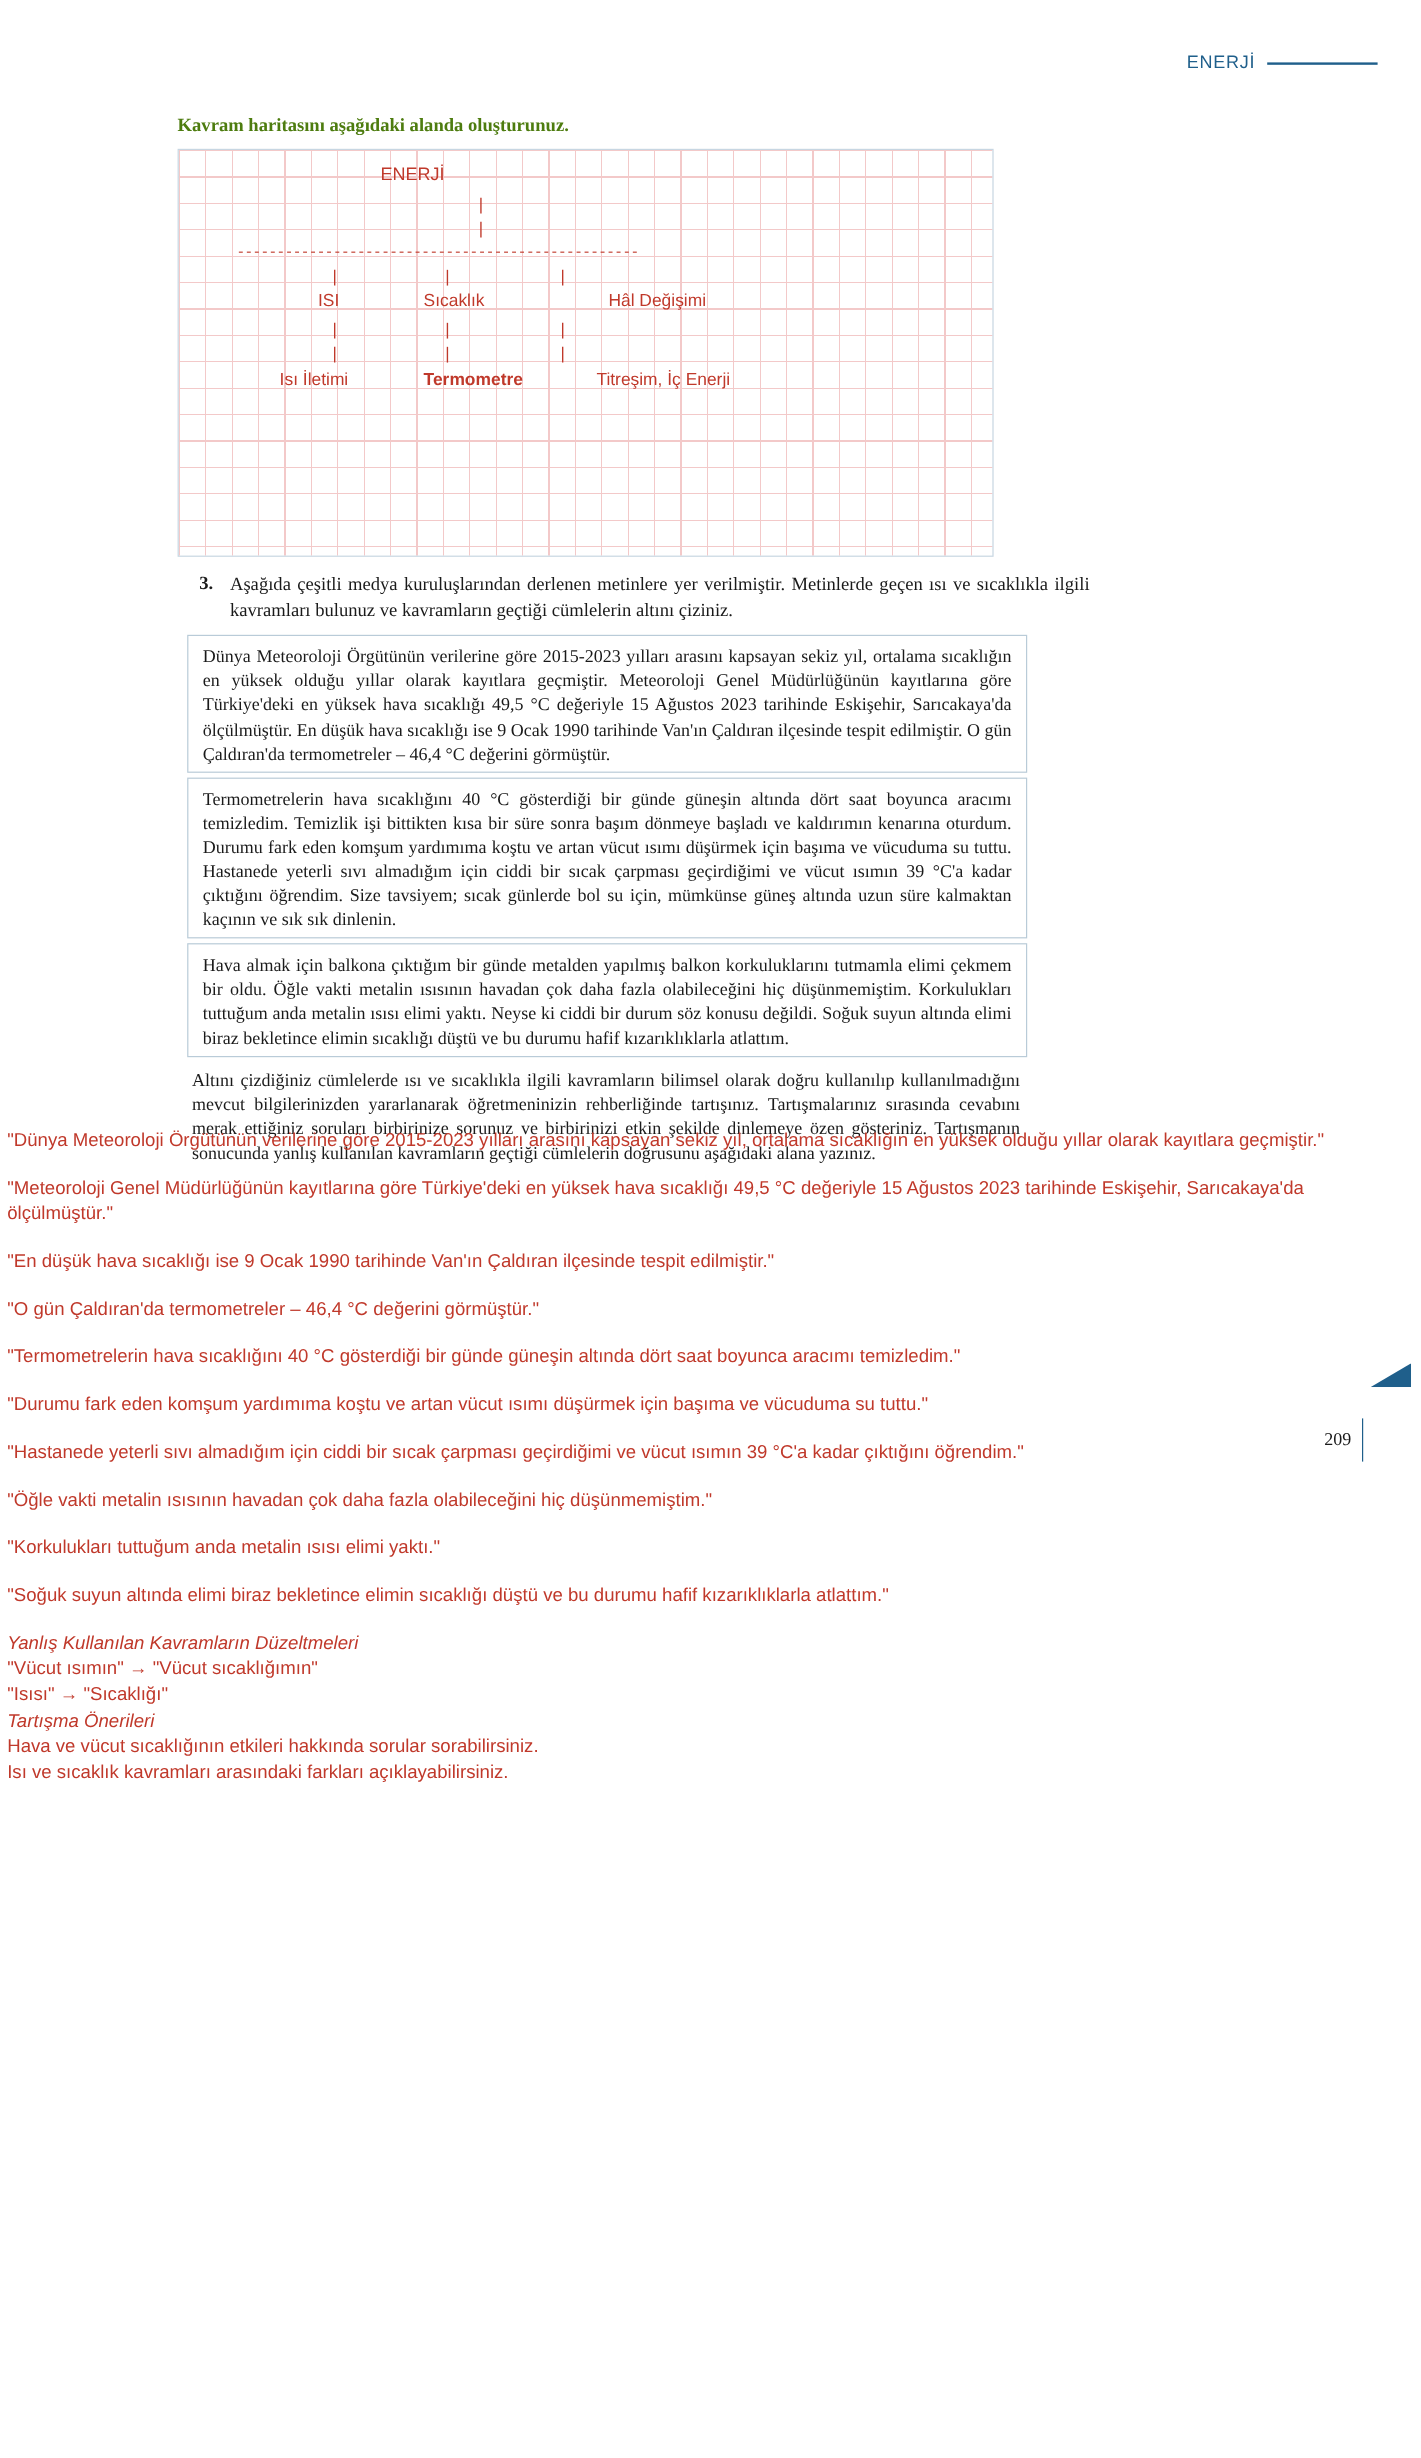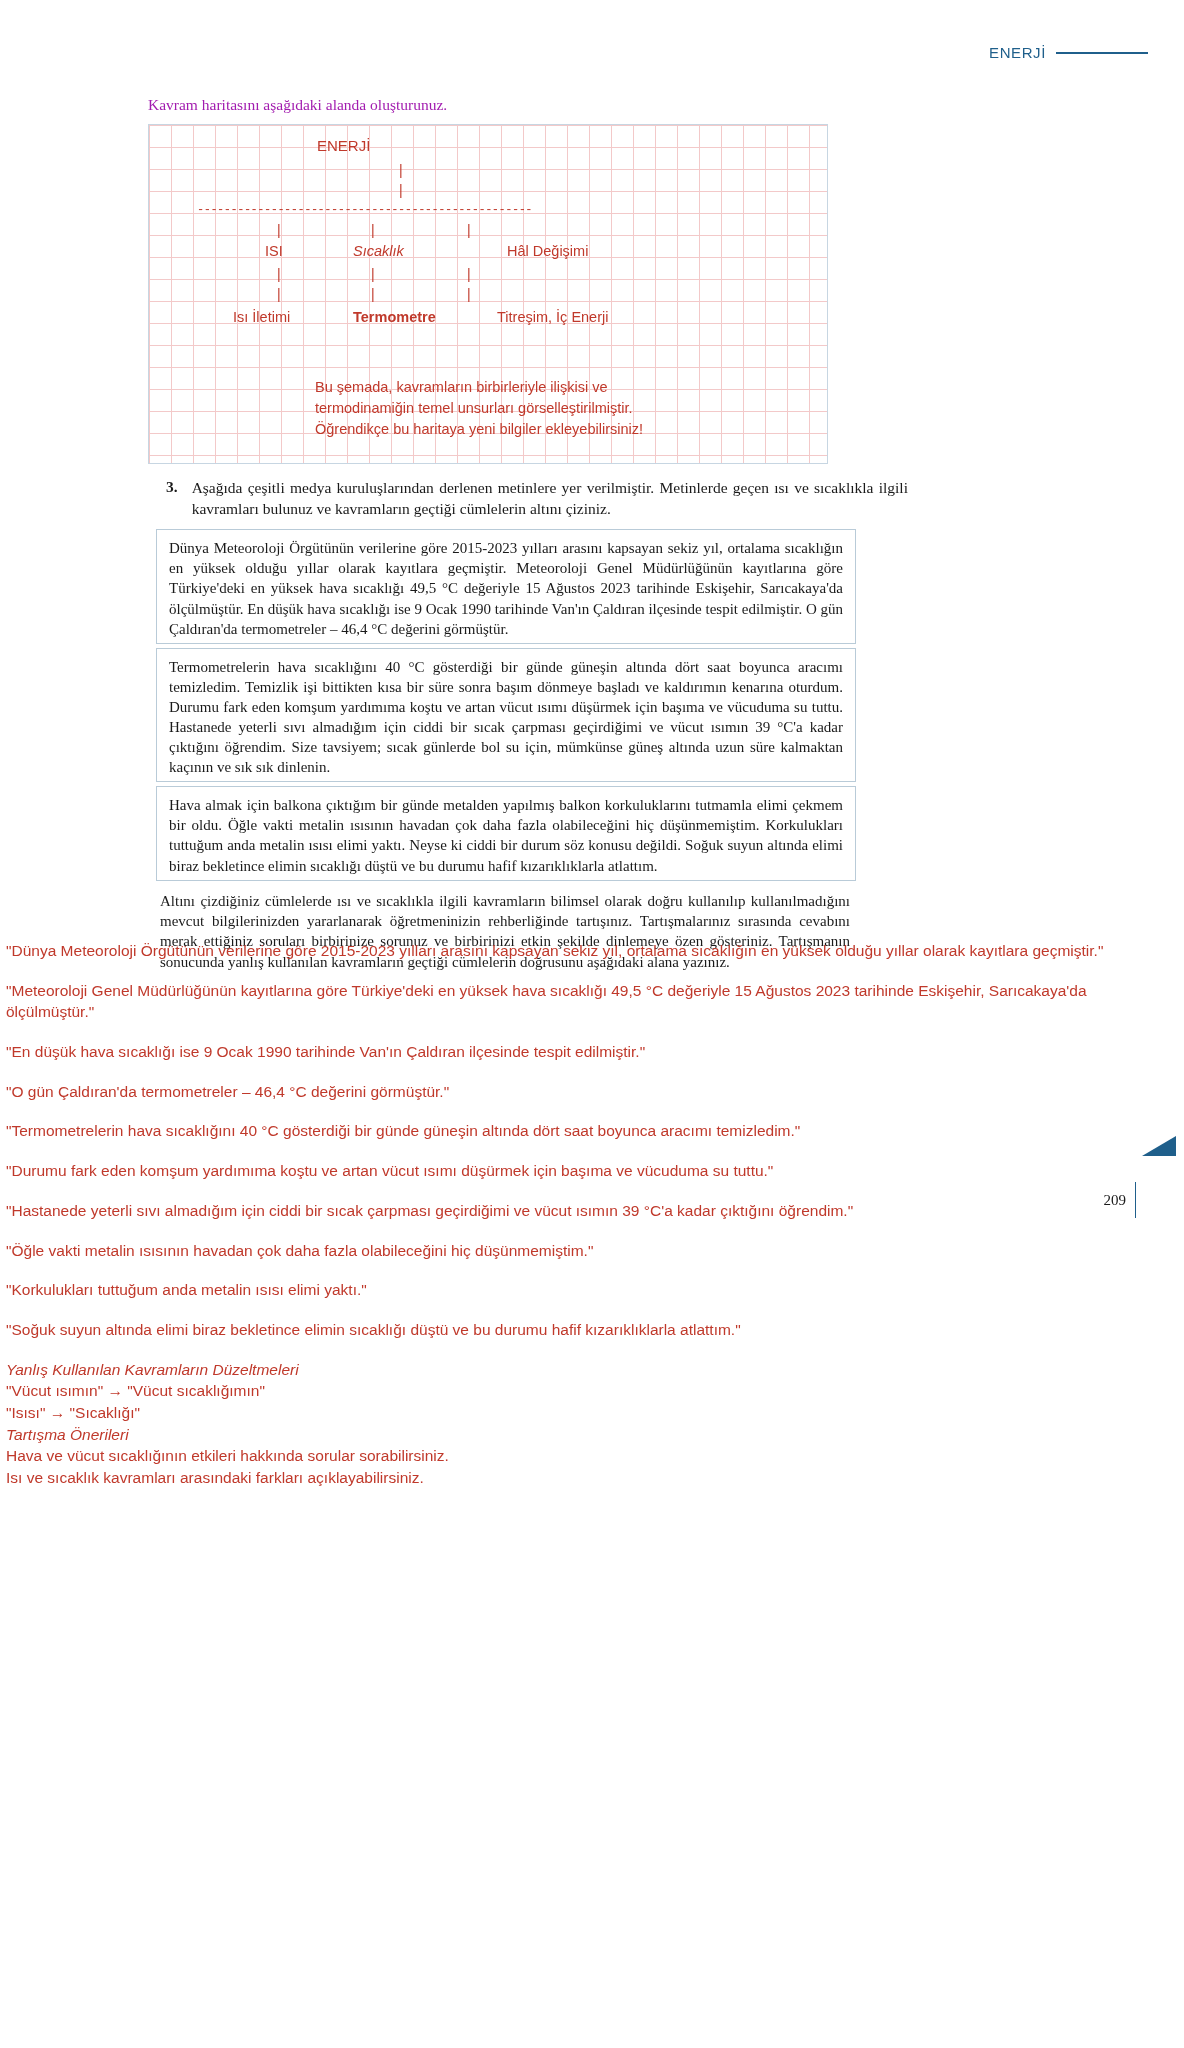--- a/index.html
+++ b/index.html
@@ -40,22 +40,23 @@
   
   .content {
     position: absolute;
     left: 148px;
     top: 96px;
     width: 760px;
   }
 
   .intro-line {
     font-size: 15.5px;
-    color: #a21caf;
+    color: #4d7c0f;
     margin: 0 0 10px 0;
+    font-weight: bold;
   }
 
   
   .map-box {
     position: relative;
     width: 680px;
     height: 340px;
     border: 1px solid #c7d6e2;
     background:
       repeating-linear-gradient(to right, #f3c9c9 0 1px, transparent 1px 22px),
@@ -207,35 +208,34 @@
     <span class="vbar" style="left:250px; top:38px;">|</span>
     <span class="vbar" style="left:250px; top:58px;">|</span>
 
     <span class="hrule" style="left:48px; top:78px;">--------------------------------------------------</span>
 
     <span class="vbar" style="left:128px; top:98px;">|</span>
     <span class="vbar" style="left:222px; top:98px;">|</span>
     <span class="vbar" style="left:318px; top:98px;">|</span>
 
     <span class="node" style="left:116px; top:118px;">ISI</span>
-    <span class="node" style="left:204px; top:118px;font-style:italic;">Sıcaklık</span>
+    <span class="node" style="left:204px; top:118px;">Sıcaklık</span>
     <span class="node" style="left:326px; top:118px;margin-left:32px;">Hâl Değişimi</span>
 
     <span class="vbar" style="left:128px; top:142px;">|</span>
     <span class="vbar" style="left:222px; top:142px;">|</span>
     <span class="vbar" style="left:318px; top:142px;">|</span>
     <span class="vbar" style="left:128px; top:162px;">|</span>
     <span class="vbar" style="left:222px; top:162px;">|</span>
     <span class="vbar" style="left:318px; top:162px;">|</span>
 
     <span class="node" style="left:84px; top:184px;">Isı İletimi</span>
     <span class="node" style="left:204px; top:184px;font-weight:bold;">Termometre</span>
     <span class="node" style="left:348px; top:184px;">Titreşim, İç Enerji</span>
 
-    <div class="note">Bu şemada, kavramların birbirleriyle ilişkisi ve termodinamiğin temel unsurları görselleştirilmiştir. Öğrendikçe bu haritaya yeni bilgiler ekleyebilirsiniz!</div>
   </div>
 
   <div class="question">
     <span class="qnum">3.</span>
     <span class="qtext">Aşağıda çeşitli medya kuruluşlarından derlenen metinlere yer verilmiştir. Metinlerde geçen ısı ve sıcaklıkla ilgili kavramları bulunuz ve kavramların geçtiği cümlelerin altını çiziniz.</span>
   </div>
 
   <div class="text-box">
     <p>Dünya Meteoroloji Örgütünün verilerine göre 2015-2023 yılları arasını kapsayan sekiz yıl, ortalama sıcaklığın en yüksek olduğu yıllar olarak kayıtlara geçmiştir. Meteoroloji Genel Müdürlüğünün kayıtlarına göre Türkiye'deki en yüksek hava sıcaklığı 49,5 °C değeriyle 15 Ağustos 2023 tarihinde Eskişehir, Sarıcakaya'da ölçülmüştür. En düşük hava sıcaklığı ise 9 Ocak 1990 tarihinde Van'ın Çaldıran ilçesinde tespit edilmiştir. O gün Çaldıran'da termometreler – 46,4 °C değerini görmüştür.</p>
   </div>

